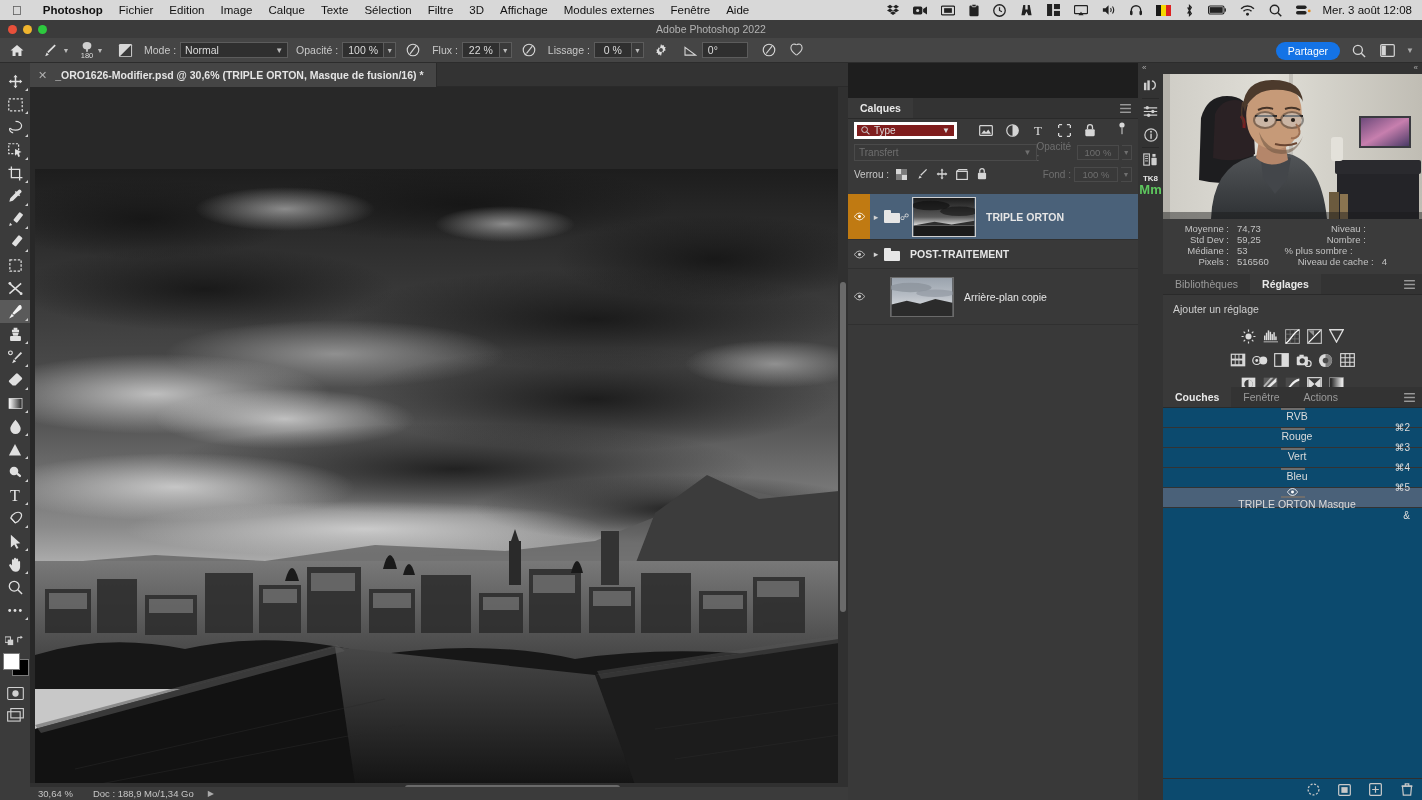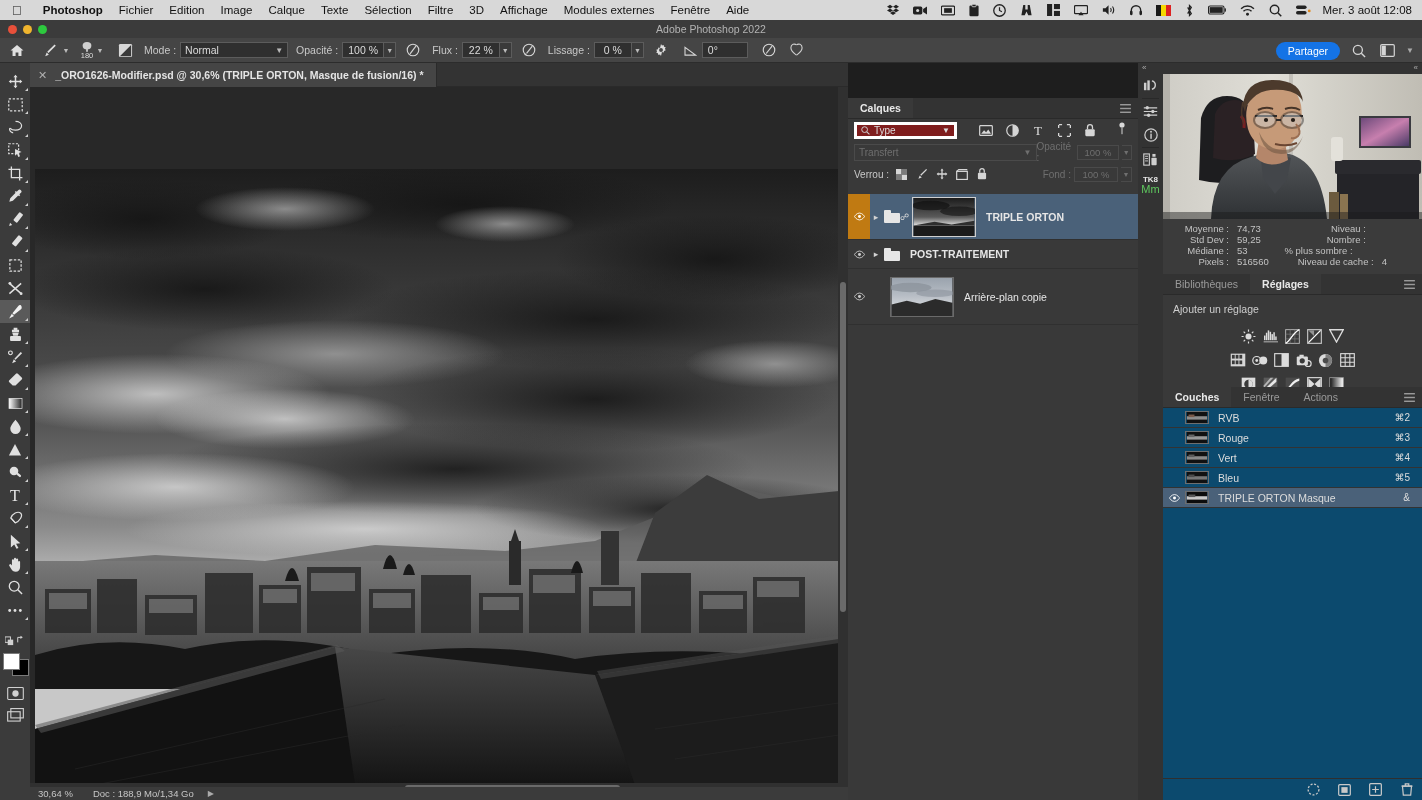--- a/index.html
+++ b/index.html
@@ -162,21 +162,21 @@
   .hv2 { padding-left:8px; }
 
   #adjpanel { width:259px; background:#393939; }
   .adjgrid { display:flex; justify-content:center; gap:5px; padding-top:3px; }
   .adjico { width:17px; height:16px; display:flex; align-items:center;
     justify-content:center; }
 
   #channels { position:absolute; left:0; top:313px; width:259px; height:413px;
     background:#0c4a6e; }
   .chrow { height:20px; display:flex; align-items:center; color:#dcdcdc;
-    font-size:10.5px; border-bottom:1px solid #333; }
+    font-size:10.5px; border-bottom:1px solid #333;flex-direction:column; }
   .chrow.sel { background:#4a6179; }
   .chrow .ceye { width:22px; display:flex; align-items:center; justify-content:center; }
   .chrow .cth { width:24px; height:13px; border:1px solid #6e6e6e; }
   .chrow .cname { padding-left:9px; }
   .chrow .ckey { margin-left:auto; padding-right:12px; font-size:10px; }
   #chanbtns { position:absolute; left:0; bottom:0; width:259px; height:22px;
     display:flex; align-items:center; justify-content:flex-end;
     padding-right:8px; gap:16px; border-top:1px solid #2f2f2f; }
   #chanbtns .cb { width:15px; height:15px; display:flex; align-items:center;
     justify-content:center; color:#c9c9c9; }
@@ -1020,21 +1020,21 @@
   <div class="ri">
     <svg width="15" height="14" viewBox="0 0 16 15">
         <rect x="0.8" y="1" width="6" height="12" fill="none" stroke="#cfcfcf" stroke-width="1.2"></rect>
         <path d="M2.2 3.5 h3.2 M2.2 6 h3.2 M2.2 8.5 h3.2" stroke="#cfcfcf" stroke-width="1"></path>
         <path d="M10 1 h3.4 v3 h-3.4 Z" fill="#cfcfcf"></path>
         <rect x="9" y="5" width="5.6" height="8" rx="1" fill="#cfcfcf"></rect>
       </svg>
   </div>
   <div class="ri" style="flex-direction:column;height:26px;line-height:1">
     <span style="font-size:8px;font-weight:bold;color:#e6e6e6">TK8</span>
-    <span style="font-size:11px;font-weight:normal;color:#5ec85e">Mm</span>
+    <span style="font-size:13px;font-weight:bold;color:#5ec85e">Mm</span>
   </div>
 </div>
 
 <div id="rightcol">
 
   <div id="webcam">
     <svg width="259" height="145" viewBox="0 0 259 145">
       <defs>
         <linearGradient id="wallg" x1="0" y1="0" x2="1" y2="0">
           <stop offset="0" stop-color="#cfcdc6"></stop>

